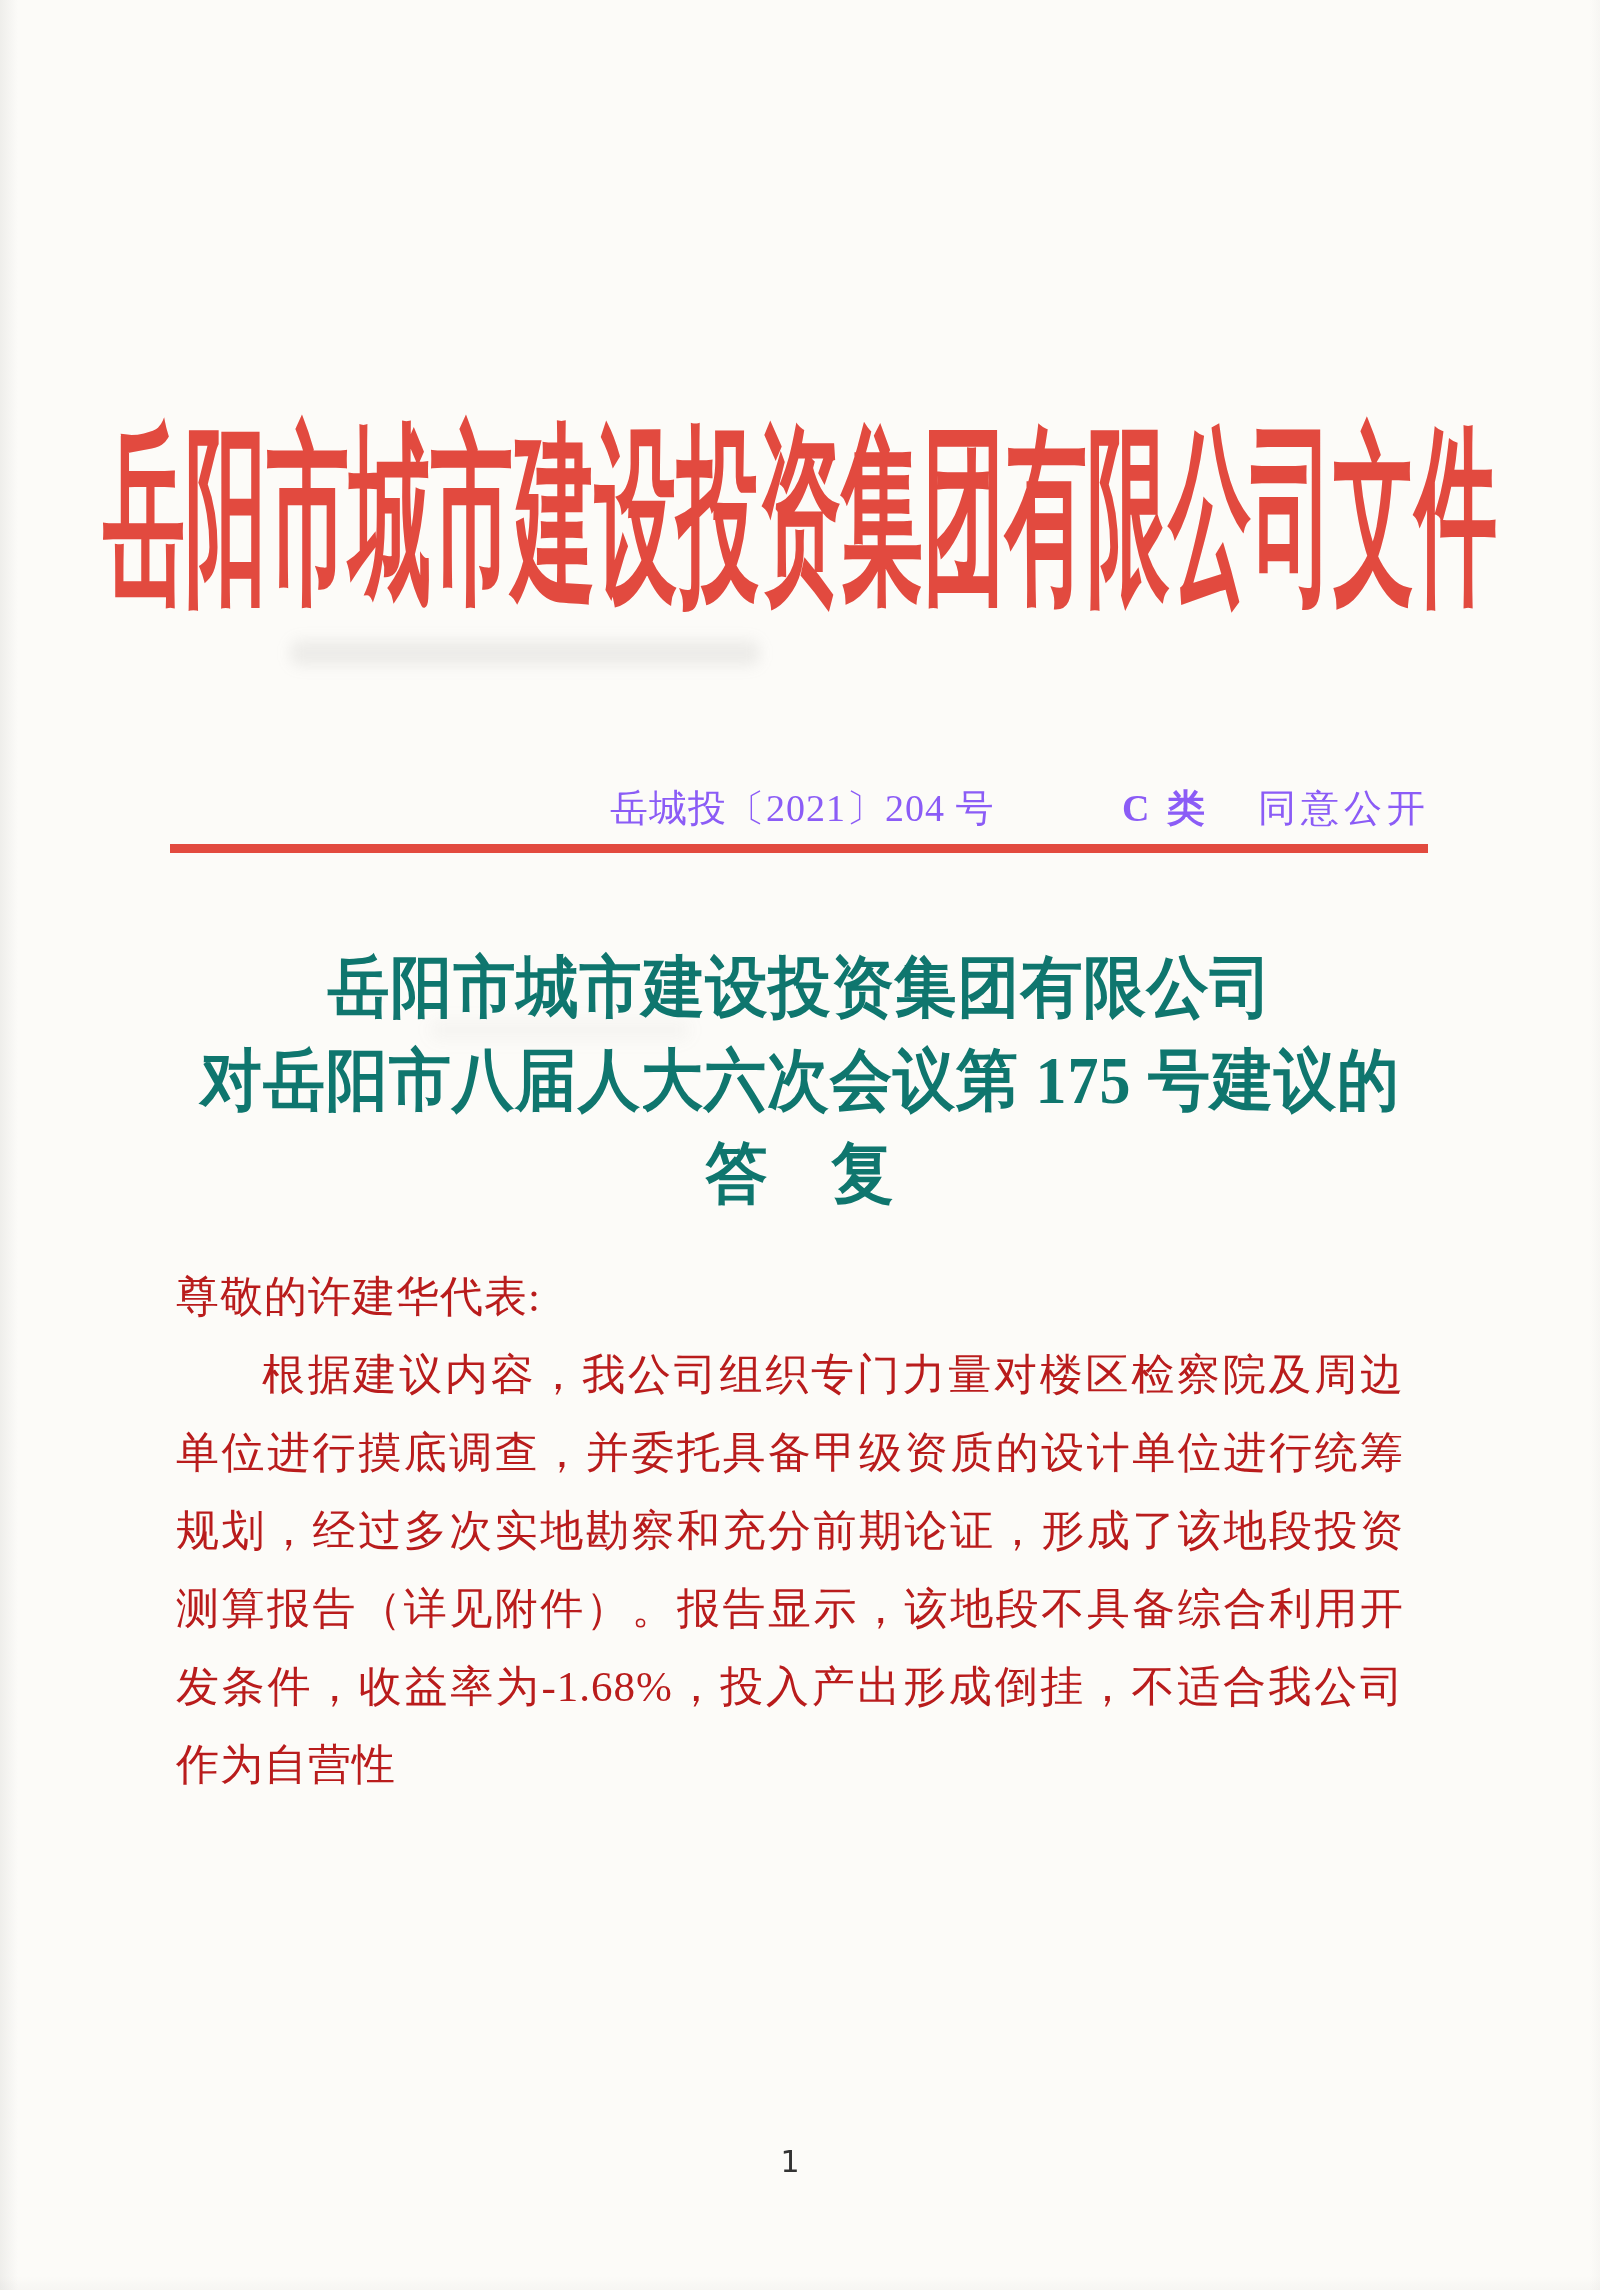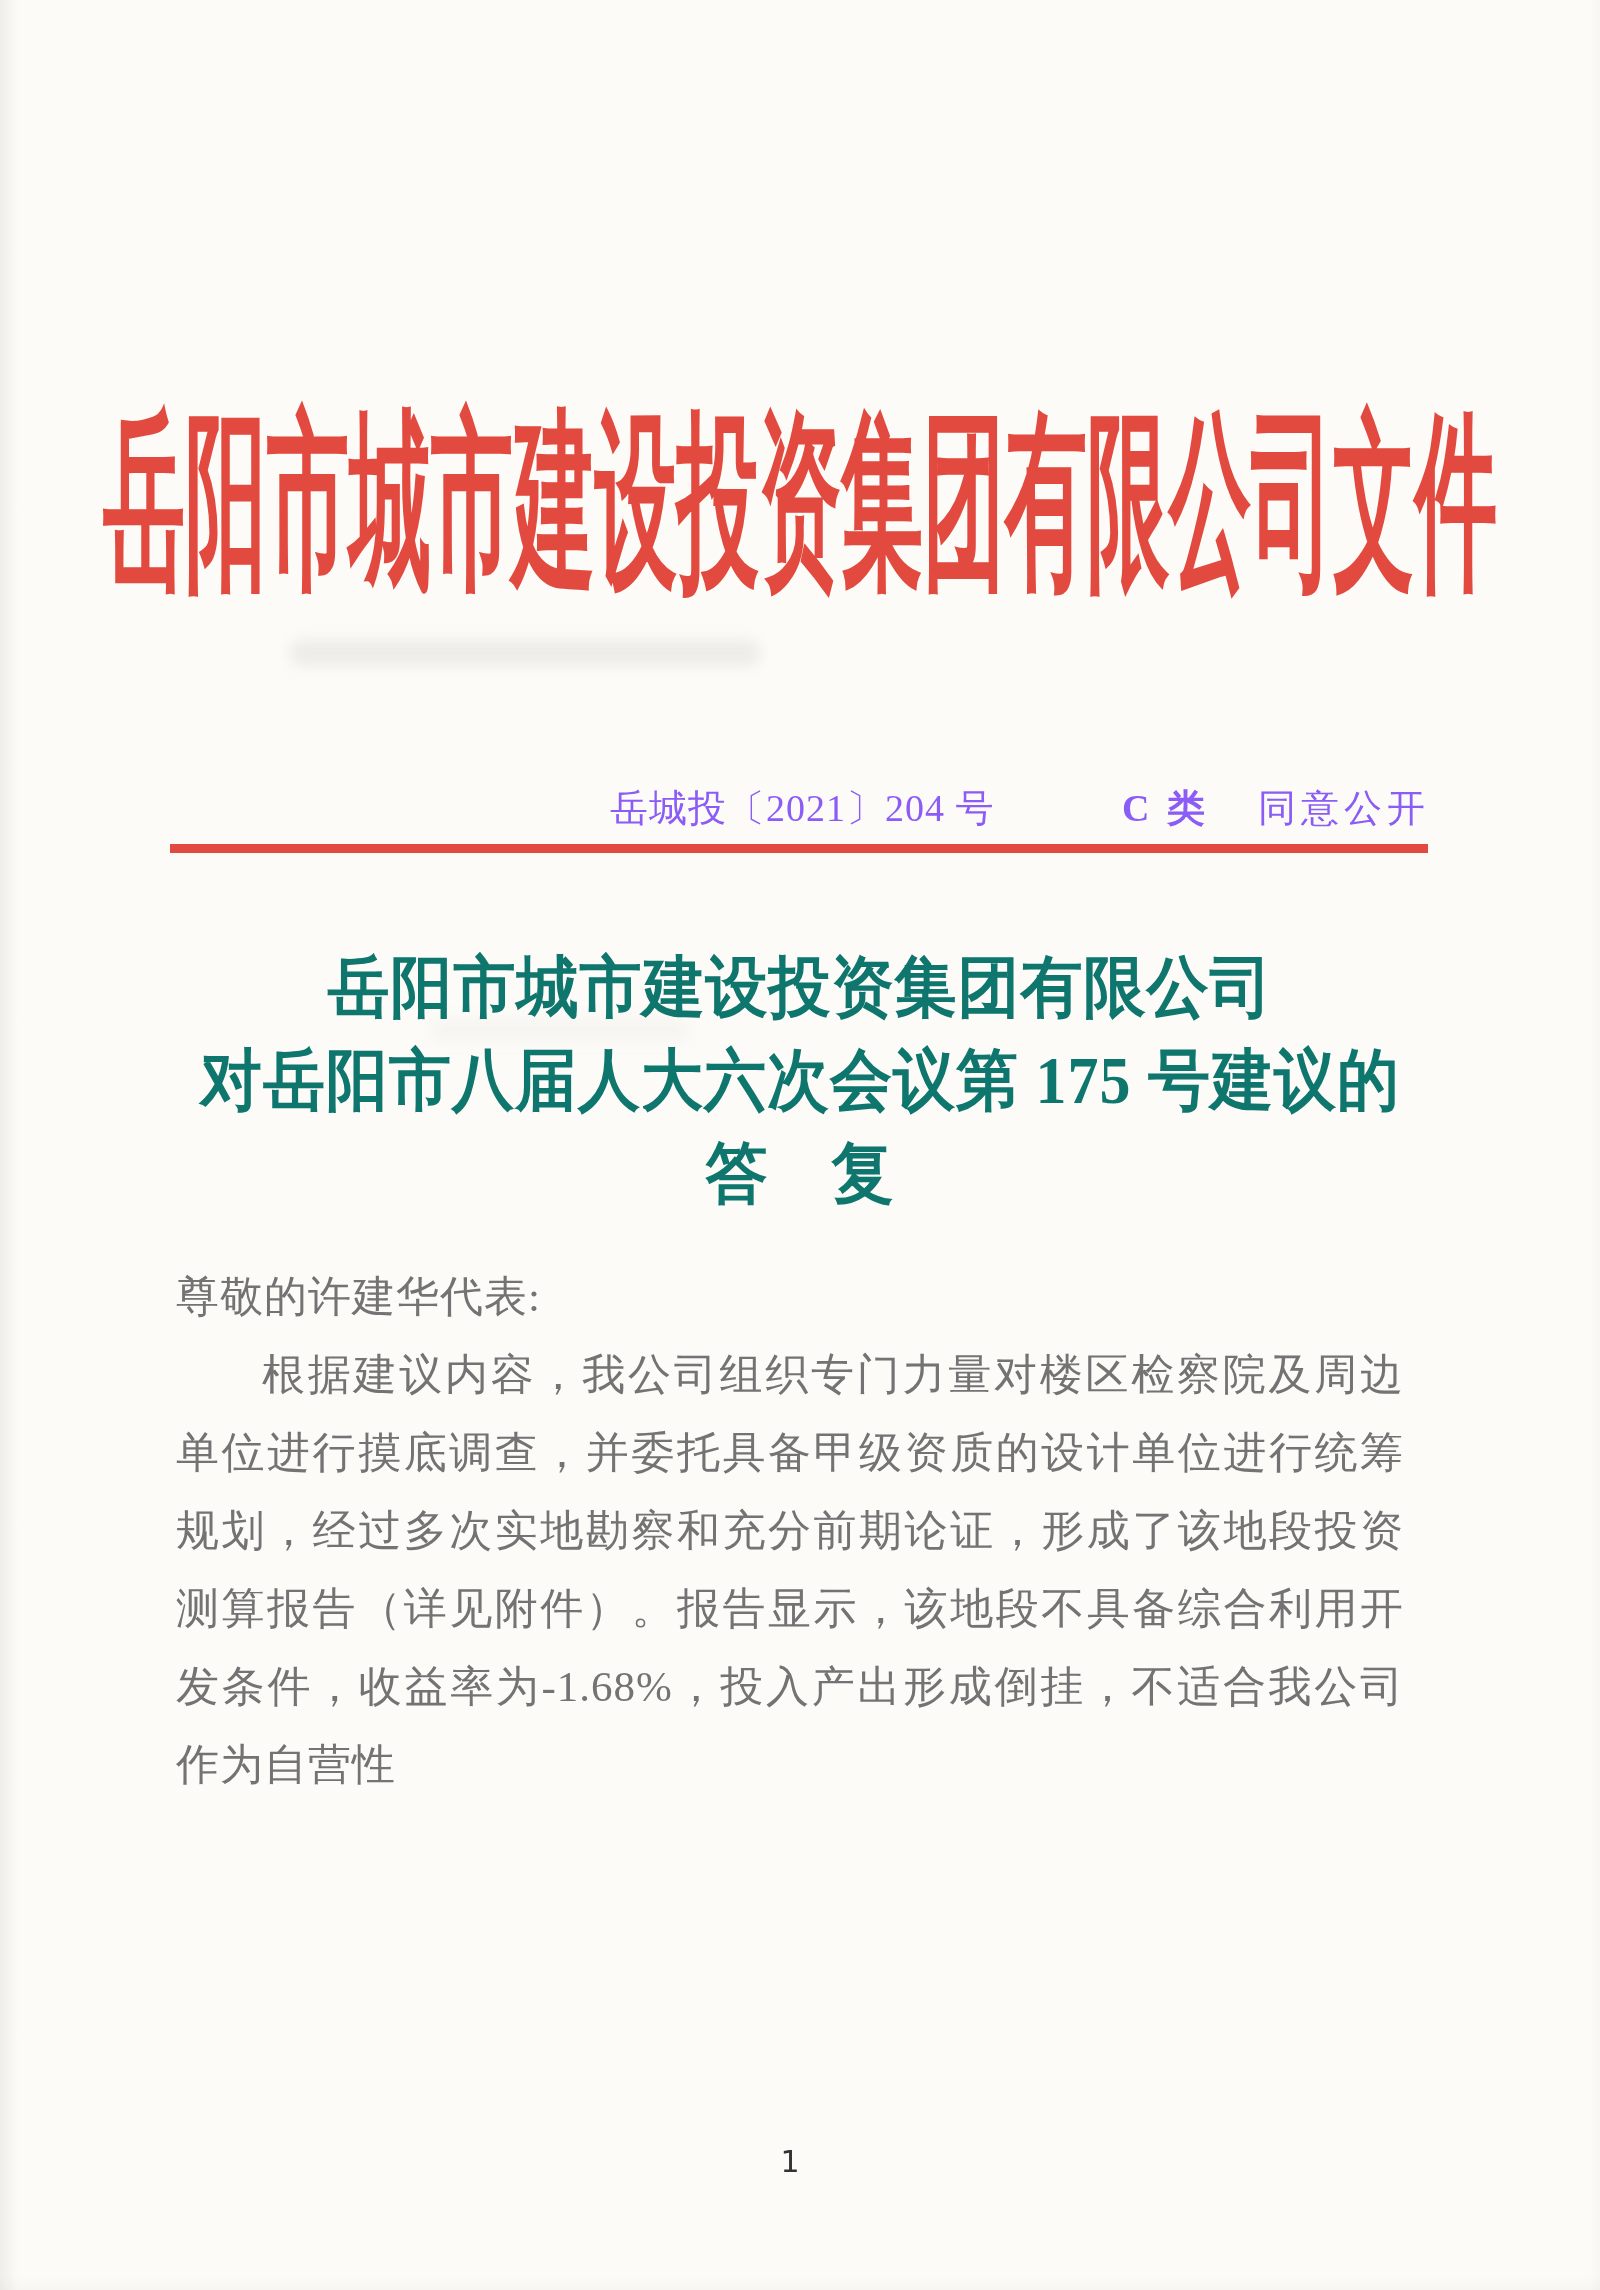--- a/index.html
+++ b/index.html
@@ -30,21 +30,20 @@
   }
 
   
   .banner {
     position: absolute;
     top: 422px;
     left: 0;
     width: 100%;
     text-align: center;
     white-space: nowrap;
-    font-family: Liberation Mono, monospace;
   }
   .banner .banner-text {
     display: inline-block;
     font-size: 82px;
     font-weight: bold;
     letter-spacing: 0px;
     color: var(--red, #e24a3f);
     transform: scaleY(2.35);
     transform-origin: center top;
     line-height: 1;
@@ -113,21 +112,21 @@
 
   
   .body-block {
     position: absolute;
     top: 1258px;
     left: 176px;
     width: 1228px;
     font-size: 43px;
     line-height: 78px;
     letter-spacing: 1px;
-    color: #737373;
+    color: #b91c1c;
     text-align: justify;
   }
   .body-block p {
     margin: 0;
     word-break: break-all;
   }
   .para { text-indent: 2em; }
 
   
   .page-num {

